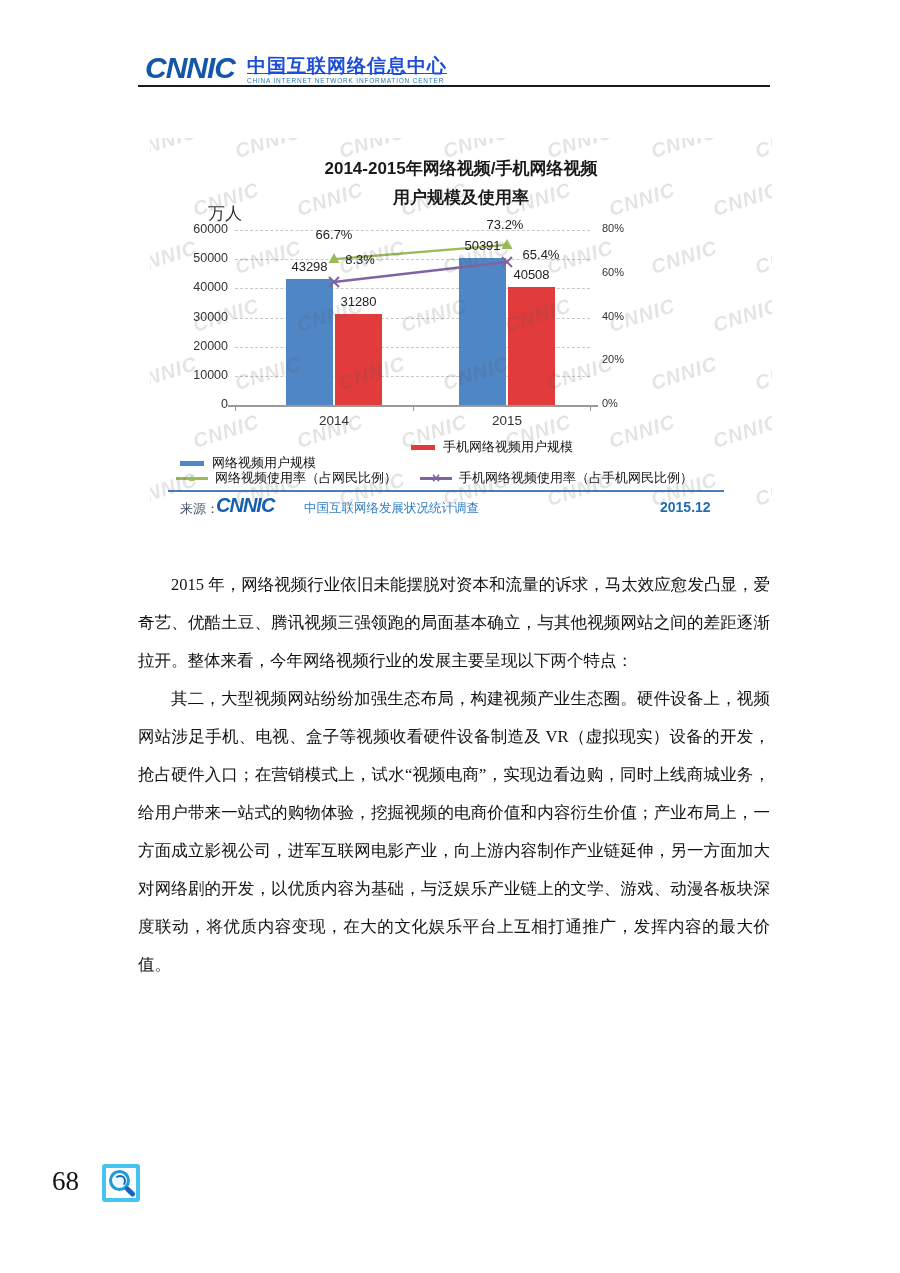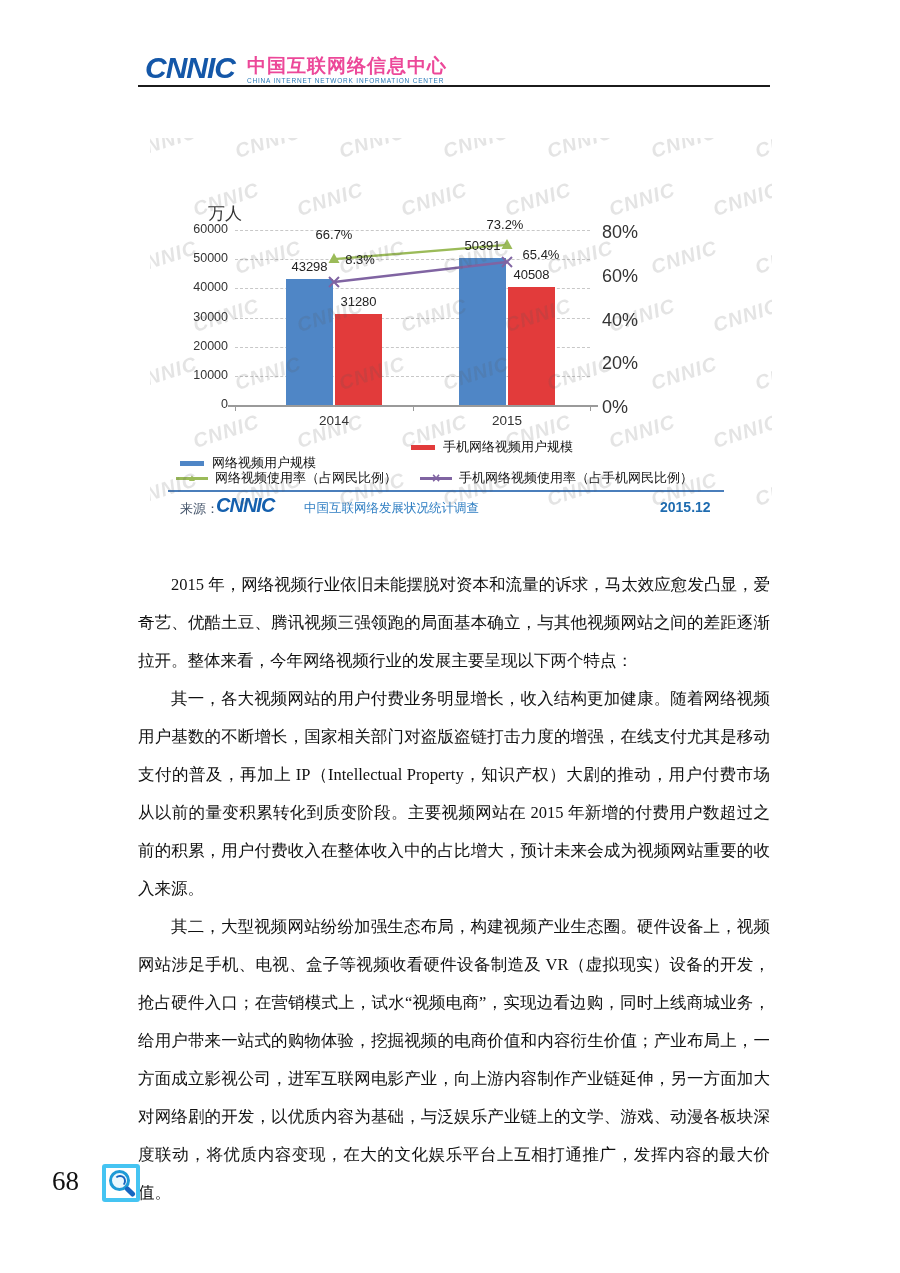--- a/index.html
+++ b/index.html
@@ -7,37 +7,37 @@
        font-family:"Liberation Serif","DejaVu Serif",serif;}
   .page{position:relative;width:900px;height:1273px;background:#fff;}
 
   
   .header{position:absolute;left:145px;top:54px;display:flex;align-items:flex-start;gap:12px;}
   .h-logo{font-family:"Liberation Sans","DejaVu Sans",sans-serif;
           font-style:italic;font-weight:900;font-size:30px;line-height:28px;
           color:#1457a8;letter-spacing:-1px;}
   .h-org{display:flex;flex-direction:column;padding-top:1px;}
   .h-cn{font-family:"Liberation Sans","DejaVu Sans",sans-serif;font-weight:700;
-        font-size:19px;line-height:21px;color:#ec4899;letter-spacing:1px;}
+        font-size:19px;line-height:21px;color:#1d4ed8;letter-spacing:1px;text-decoration:underline;}
   .h-en{font-family:"Liberation Sans","DejaVu Sans",sans-serif;font-size:6.5px;
         color:#2a7ab8;letter-spacing:.8px;margin-top:1px;}
   .h-rule{position:absolute;left:138px;top:85px;width:632px;height:2px;background:#1b1b1b;}
 
   
   .intro{position:absolute;left:138px;top:108px;width:632px;
          font-size:16.5px;line-height:24px;color:#111;}
 
   
   .chart{position:absolute;left:150px;top:138px;width:622px;height:392px;
          font-family:"Liberation Sans","DejaVu Sans",sans-serif;}
   .c-title{position:absolute;left:0;top:16px;width:100%;text-align:center;
            font-weight:700;font-size:17px;line-height:29px;color:#1a1a1a;z-index:4;}
   .c-unit{position:absolute;left:58px;top:64px;font-size:17px;color:#333;z-index:4;}
   .c-tickL{position:absolute;left:0;width:78px;text-align:right;font-size:12.5px;color:#333;z-index:4;}
-  .c-tickR{position:absolute;left:452px;width:46px;text-align:left;font-size:18px;color:#333;z-index:4;}
+  .c-tickR{position:absolute;left:452px;width:46px;text-align:left;font-size:11px;color:#333;z-index:4;}
   .c-grid{position:absolute;left:85px;width:355px;height:0;border-top:1px dashed #c8c8c8;z-index:1;}
   .c-base{position:absolute;left:78px;width:370px;height:0;border-top:2px solid #9a9a9a;z-index:2;}
   .c-tm{position:absolute;width:0;height:5px;border-left:1px solid #9a9a9a;z-index:2;}
   .c-cat{position:absolute;width:80px;text-align:center;font-size:13.5px;color:#333;z-index:4;}
   .c-bar{position:absolute;z-index:2;}
   .c-vlab{position:absolute;text-align:center;font-size:13px;color:#222;z-index:4;}
   .c-rlab{position:absolute;width:60px;text-align:center;font-size:13px;color:#222;z-index:4;}
   .c-svg{position:absolute;left:0;top:0;z-index:3;}
 
   .lg-item{position:absolute;height:18px;display:flex;align-items:center;
@@ -94,20 +94,24 @@
     <span class="h-logo">CNNIC</span>
     <span class="h-org">
       <span class="h-cn">中国互联网络信息中心</span>
       <span class="h-en">CHINA INTERNET NETWORK INFORMATION CENTER</span>
     </span>
   </div>
   <div class="h-rule"></div>
 
 
   <div class="chart" id="chart">
+    <div class="c-title">
+      <div>2014-2015年网络视频/手机网络视频</div>
+      <div>用户规模及使用率</div>
+    </div>
     <div class="c-unit">万人</div>
 
     <svg class="c-svg" id="lines" width="622" height="392">
         <polyline points="184,121.09375 357,106.875" fill="none" stroke="#9bbb59" stroke-width="2.4"></polyline>
         <polygon points="184,115.09375 178.5,125.09375 189.5,125.09375" fill="#9bbb59"></polygon>
         <polygon points="357,100.875 351.5,110.875 362.5,110.875" fill="#9bbb59"></polygon>
         <polyline points="184,144.0625 357,123.93749999999997" fill="none" stroke="#8064a2" stroke-width="2.4"></polyline>
         <path d="M179 139.0625 L189 149.0625 M179 149.0625 L189 139.0625" stroke="#8064a2" stroke-width="2" fill="none"></path>
         <path d="M352 118.93749999999997 L362 128.93749999999997 M352 128.93749999999997 L362 118.93749999999997" stroke="#8064a2" stroke-width="2" fill="none"></path>
       </svg>
@@ -223,21 +227,20 @@
       <div class="c-vlab" style="left: 342px; top: 128.852px; width: 79px;">40508</div>
       <div class="c-rlab" style="left: 154px; top: 89.0938px;">66.7%</div>
       <div class="c-rlab" style="left: 325px; top: 78.875px;">73.2%</div>
       <div class="c-rlab" style="left: 180px; top: 114.062px;">8.3%</div>
       <div class="c-rlab" style="left: 361px; top: 108.937px;">65.4%</div>
     </div>
 
 
   <div class="bodytext">
     <p>2015 年，网络视频行业依旧未能摆脱对资本和流量的诉求，马太效应愈发凸显，爱奇艺、优酷土豆、腾讯视频三强领跑的局面基本确立，与其他视频网站之间的差距逐渐拉开。整体来看，今年网络视频行业的发展主要呈现以下两个特点：</p>
-    <p>其一，各大视频网站的用户付费业务明显增长，收入结构更加健康。随着网络视频用户基数的不断增长，国家相关部门对盗版盗链打击力度的增强，在线支付尤其是移动支付的普及，再加上 IP（Intellectual Property，知识产权）大剧的推动，用户付费市场从以前的量变积累转化到质变阶段。主要视频网站在 2015 年新增的付费用户数超过之前的积累，用户付费收入在整体收入中的占比增大，预计未来会成为视频网站重要的收入来源。</p>
     <p>其二，大型视频网站纷纷加强生态布局，构建视频产业生态圈。硬件设备上，视频网站涉足手机、电视、盒子等视频收看硬件设备制造及 VR（虚拟现实）设备的开发，抢占硬件入口；在营销模式上，试水“视频电商”，实现边看边购，同时上线商城业务，给用户带来一站式的购物体验，挖掘视频的电商价值和内容衍生价值；产业布局上，一方面成立影视公司，进军互联网电影产业，向上游内容制作产业链延伸，另一方面加大对网络剧的开发，以优质内容为基础，与泛娱乐产业链上的文学、游戏、动漫各板块深度联动，将优质内容变现，在大的文化娱乐平台上互相打通推广，发挥内容的最大价值。</p>
   </div>
 
   <div class="f-num">68</div>
   <div class="f-icon">
     <span class="inner"></span>
     <span class="lens"></span>
     <span class="swirl"></span>
     <span class="handle"></span>
   </div>

